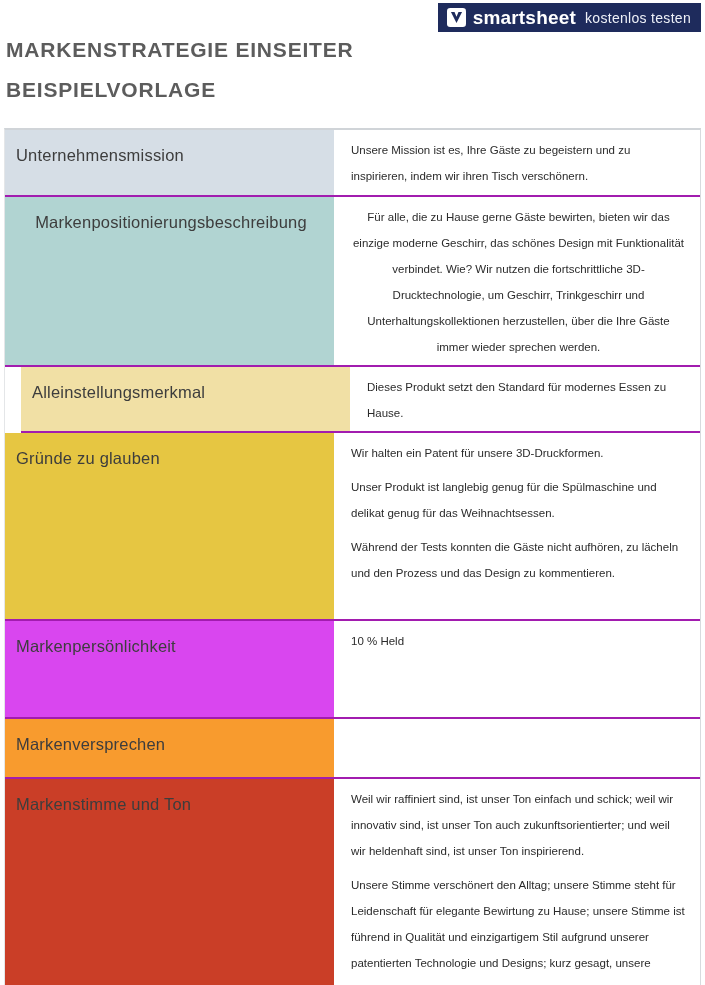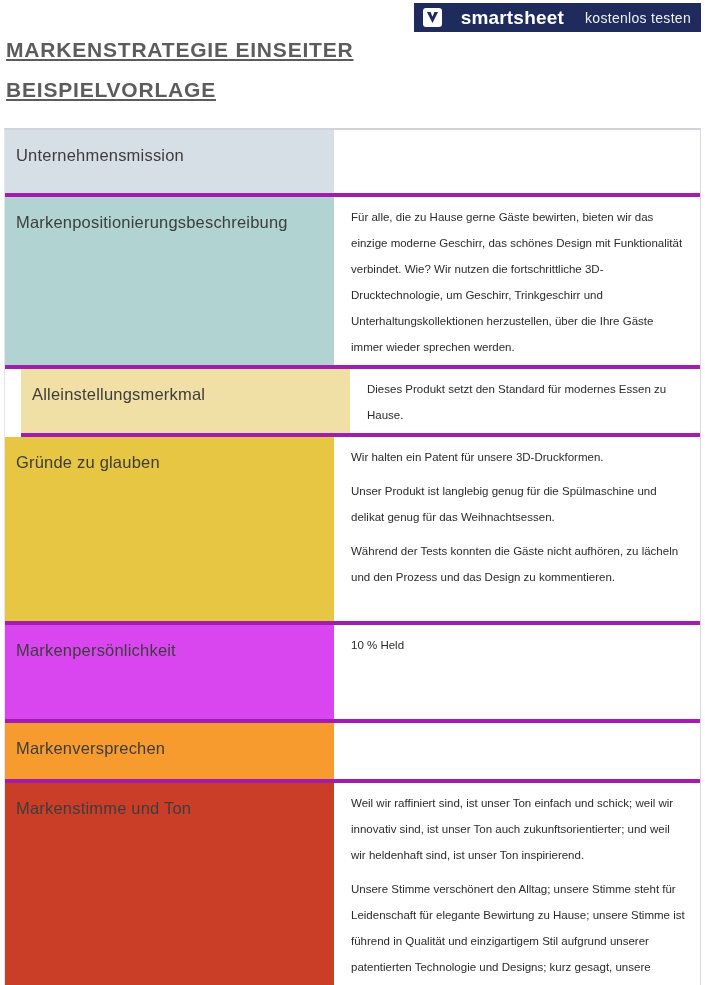--- a/index.html
+++ b/index.html
@@ -14,47 +14,45 @@
 
   
   .header { height: 128px; position: relative; }
   .logo-bar {
     position: absolute; top: 3px; right: 4px;
     height: 29px;
     background: #1e2b5c;
     display: flex; align-items: center;
     padding: 0 10px 0 9px;
     cursor: pointer;
-    gap: 12px;
   }
   .logo-icon { width: 19px; height: 19px; margin-right: 7px; flex: none; }
   .logo-brand {
     color: #ffffff; font-size: 19px; font-weight: 700;
     letter-spacing: 0.2px; line-height: 1;
     margin-right: 9px;
   }
   .logo-cta { color: #eef1f8; font-size: 14px; letter-spacing: 0.3px; line-height: 1; }
 
   .page-title {
     padding: 30px 0 0 6px;
     color: #5c5c5c;
     font-size: 21px; font-weight: 700;
     letter-spacing: 0.8px;
     line-height: 40px;
-    text-decoration: underline;
   }
 
   
   .strategy-table {
     margin: 0 4px;
     border-top: 2px solid #d0d4d8;
     border-right: 1px solid #d8dbde;
     border-left: 1px solid #e4e6e8;
   }
-  .row { display: flex; border-bottom: 4px solid #a21caf; }
+  .row { display: flex; border-bottom: 2px solid #a21caf; }
   .row:last-child { border-bottom: none; }
   .label-cell {
     width: 334px; flex: none;
     border-right: 5px solid #ffffff;
     padding: 16px 8px 0 11px;
     font-size: 16.5px;
     color: #3d3d3d;
     letter-spacing: 0.2px;
   }
   .content-cell {
@@ -64,21 +62,21 @@
   }
   .content-cell p {
     margin: 0 0 8px 0;
     font-size: 11.5px;
     line-height: 26px;
     color: #2b2b2b;
   }
   .content-cell p:last-child { margin-bottom: 0; }
 
   .r1 { min-height: 67px; }
-  .r2 { min-height: 118px; }
+  .r2 { min-height: 118px; text-align: center; }
   .r3 { min-height: 61px; margin-left: 16px; }
   .r4 { min-height: 188px; }
   .r5 { min-height: 98px; }
   .r6 { min-height: 60px; }
   .r7 { min-height: 197px; }
 </style>
 </head>
 <body>
 
 <div class="header">
@@ -95,20 +93,23 @@
   <div class="page-title">
     <div>MARKENSTRATEGIE EINSEITER</div>
     <div>BEISPIELVORLAGE</div>
   </div>
 </div>
 
 <div class="strategy-table">
 
   <div class="row r1">
     <div class="label-cell" style="background-color: rgb(214, 222, 230);">Unternehmensmission</div>
+    <div class="content-cell">
+      <p>Unsere Mission ist es, Ihre Gäste zu begeistern und zu inspirieren, indem wir ihren Tisch verschönern.</p>
+    </div>
   </div>
 
   <div class="row r2">
     <div class="label-cell" style="background-color: rgb(177, 212, 210);">Markenpositionierungsbeschreibung</div>
     <div class="content-cell">
       <p>Für alle, die zu Hause gerne Gäste bewirten, bieten wir das einzige moderne Geschirr, das schönes Design mit Funktionalität verbindet. Wie? Wir nutzen die fortschrittliche 3D-Drucktechnologie, um Geschirr, Trinkgeschirr und Unterhaltungskollektionen herzustellen, über die Ihre Gäste immer wieder sprechen werden.</p>
     </div>
   </div>
 
   <div class="row r3">

